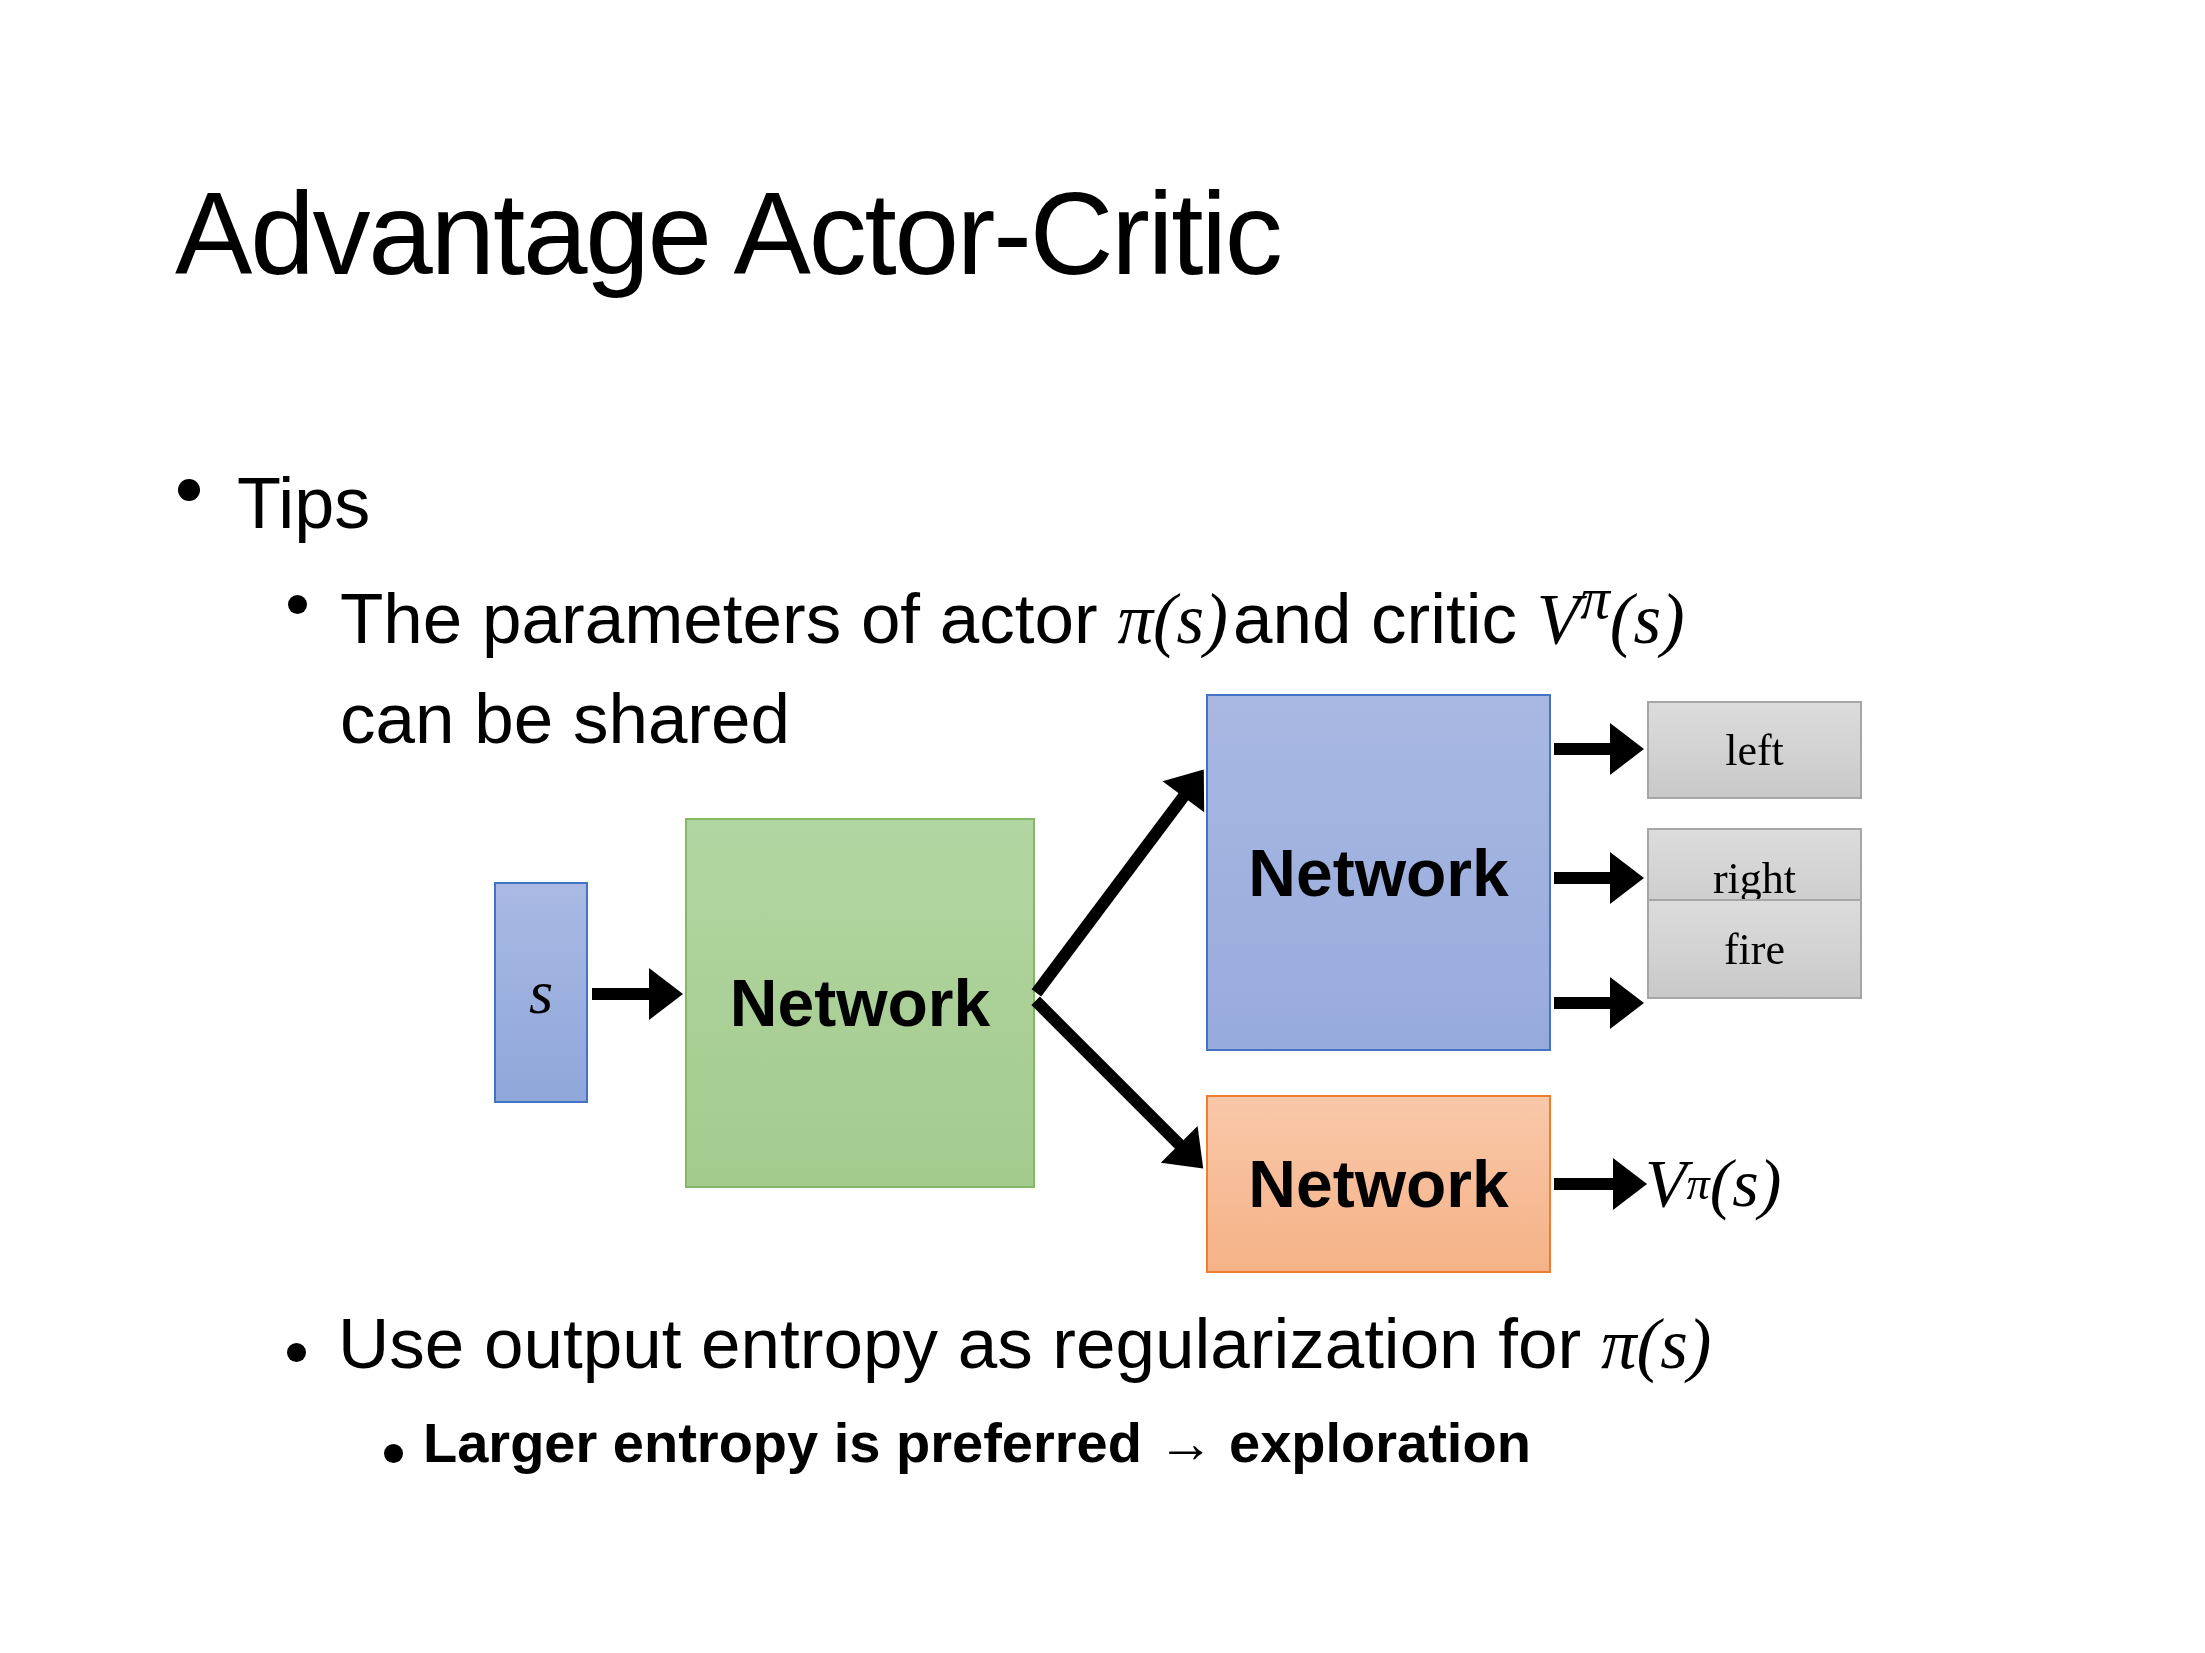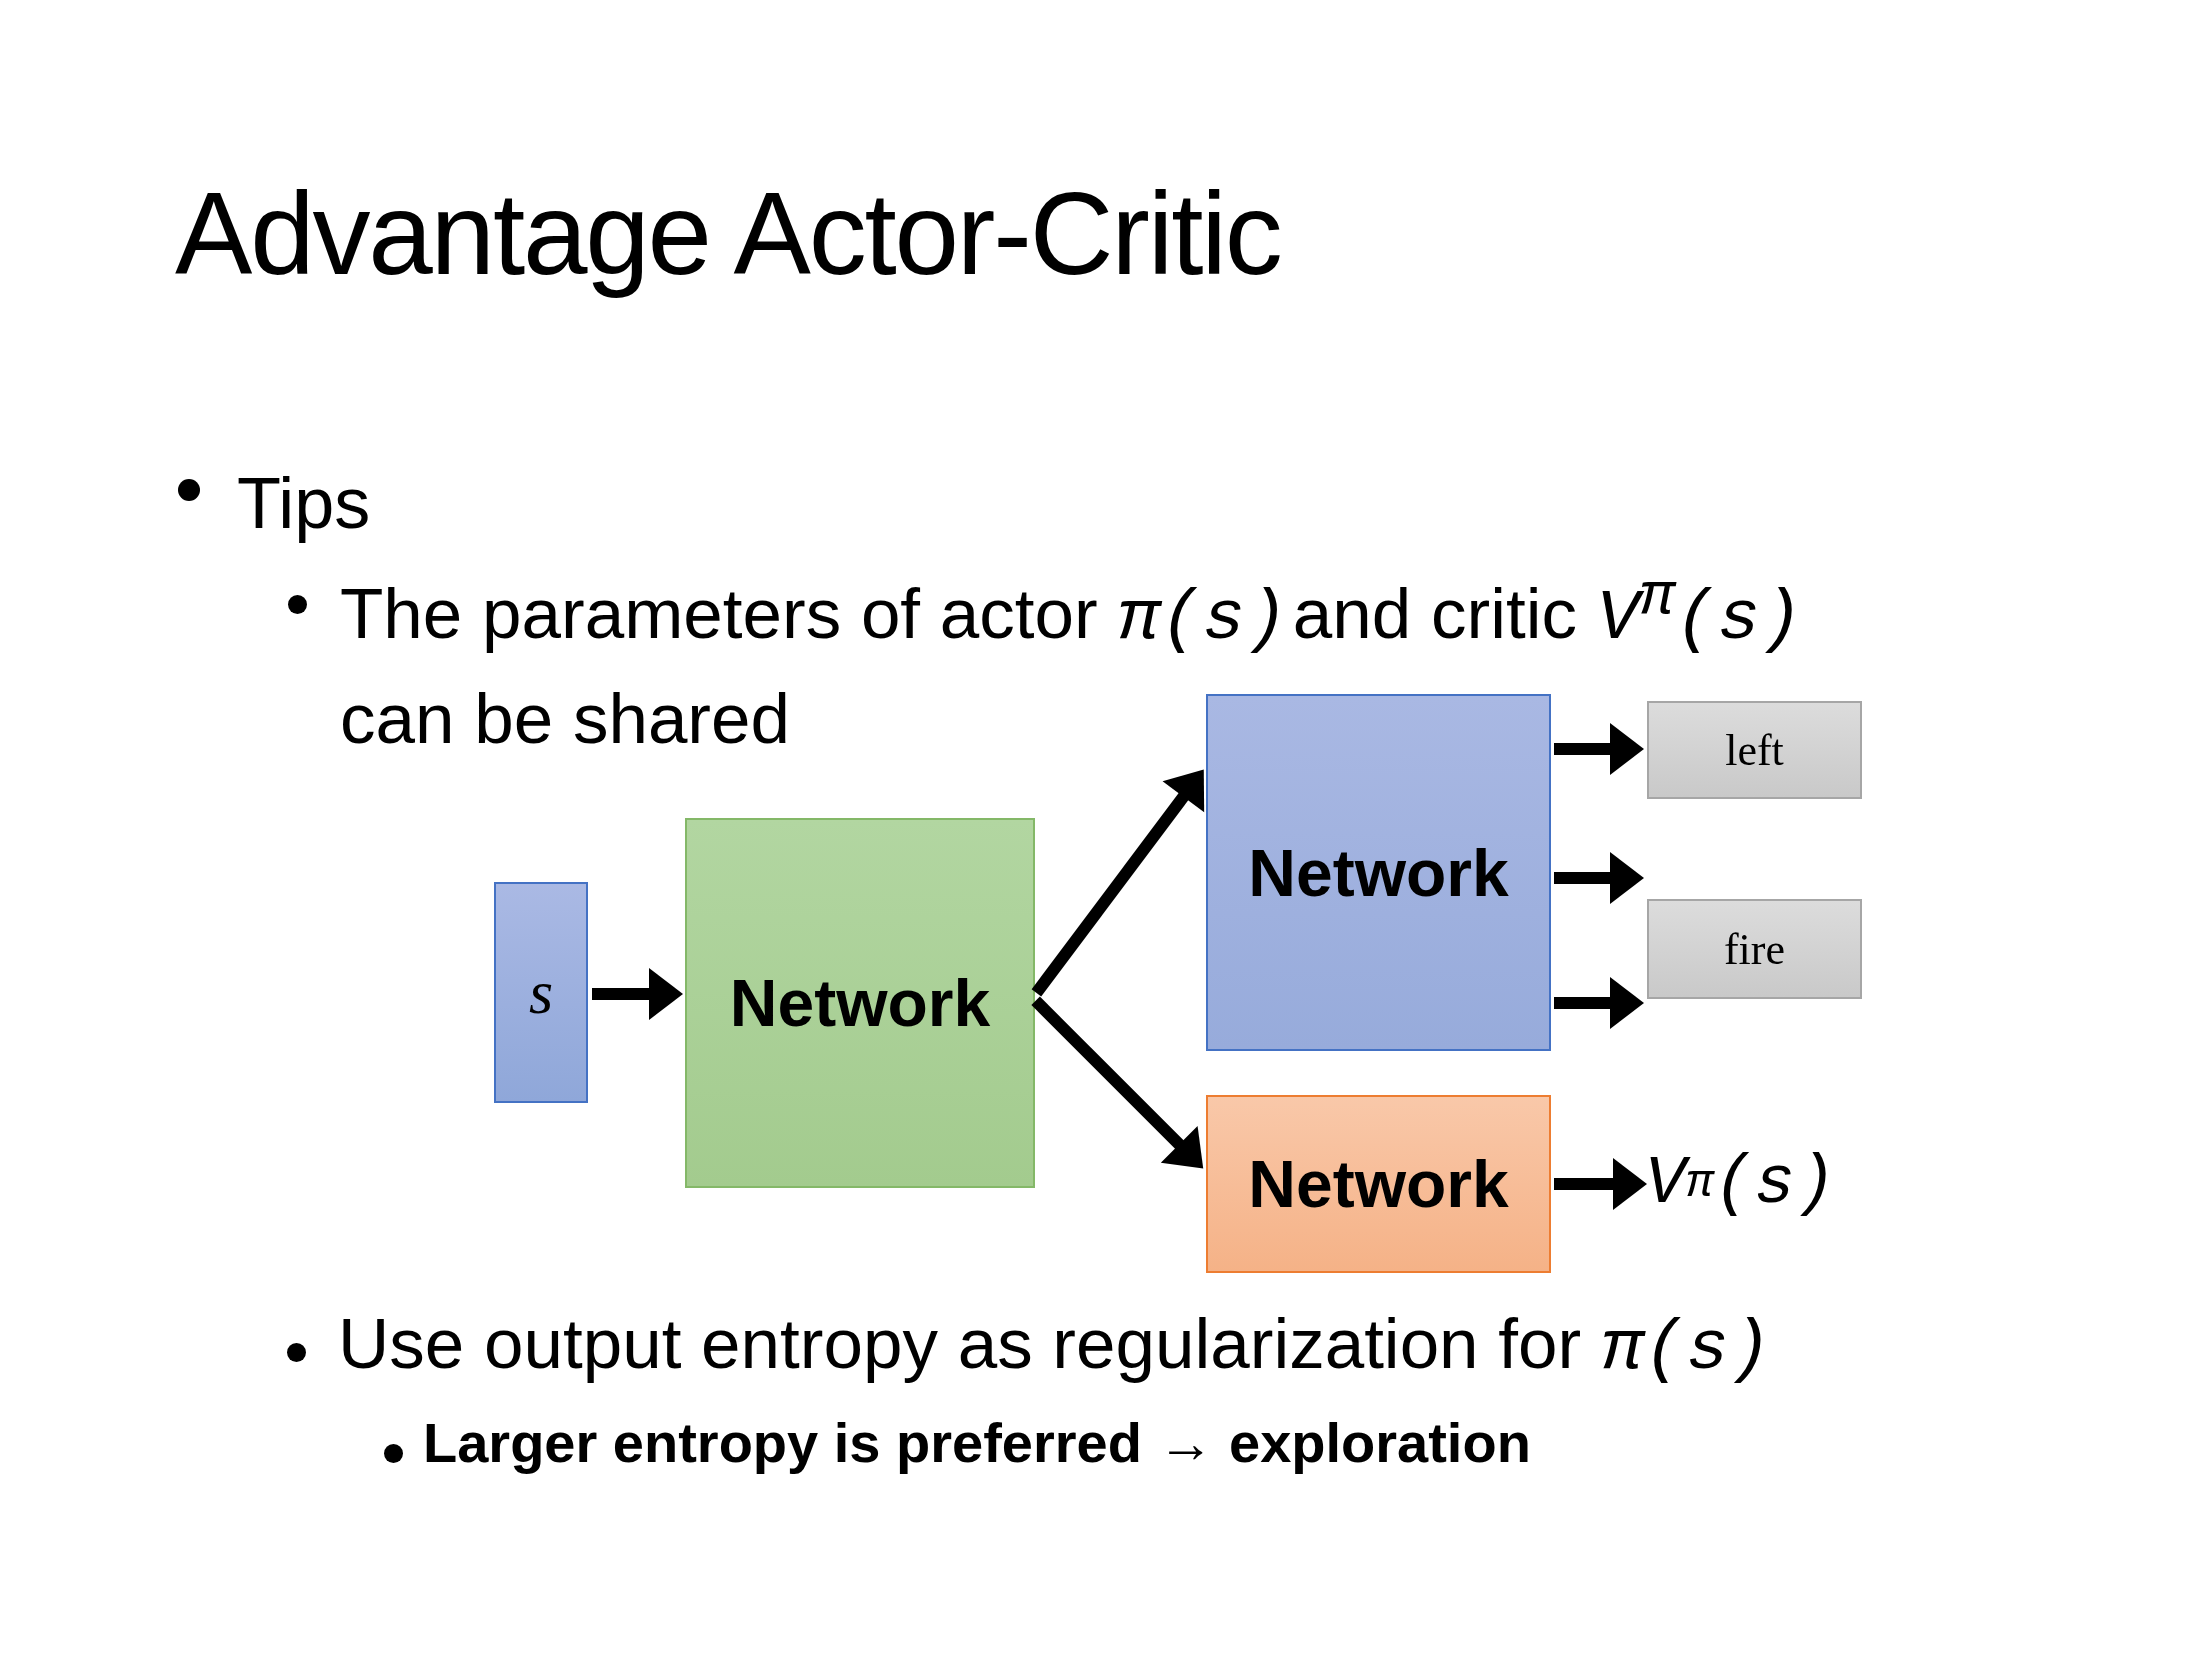--- a/index.html
+++ b/index.html
@@ -23,21 +23,21 @@
   .dot-l1{width:22px;height:22px;left:178px;top:479px;}
   .dot-l2a{width:19px;height:19px;left:288px;top:595px;}
   .dot-l2b{width:19px;height:19px;left:287px;top:1343px;}
   .dot-l3{width:19px;height:19px;left:384px;top:1444px;}
 
   .tips{left:237px;top:467px;font-size:72px;line-height:1;white-space:nowrap;}
   .sub1{left:340px;top:548px;font-size:71px;line-height:100px;white-space:nowrap;}
   .sub2{left:338px;top:1308px;font-size:71px;line-height:1;white-space:nowrap;}
   .sub3{left:423px;top:1415px;font-size:56px;line-height:1;white-space:nowrap;font-weight:bold;}
 
-  .math{font-family:Liberation Mono, monospace;font-style:italic;}
+  .math{font-family:Liberation Serif, serif;font-style:italic;}
   .math sup{font-size:68%;font-style:italic;vertical-align:super;line-height:0;}
   .gap-left{margin-left:5px;}
 
   
   .box{box-sizing:border-box;display:flex;align-items:center;justify-content:center;}
   .box-label{font-size:66px;color:#000;white-space:nowrap;font-weight:bold;}
 
   .state-box{
     left:494px;top:882px;width:94px;height:221px;
     border:2.2px solid #4472c4;
@@ -163,20 +163,23 @@
     <div class="head"></div>
   </div>
   <div class="abs arrow arrow-fire">
     <div class="shaft"></div>
     <div class="head"></div>
   </div>
 
   <div class="abs box action-box action-left">
     <span class="action-label">left</span>
   </div>
+  <div class="abs box action-box action-right">
+    <span class="action-label">right</span>
+  </div>
   <div class="abs box action-box action-fire">
     <span class="action-label">fire</span>
   </div>
 
   <div class="abs arrow arrow-value">
     <div class="shaft"></div>
     <div class="head"></div>
   </div>
 
   <div class="abs value-label math">

